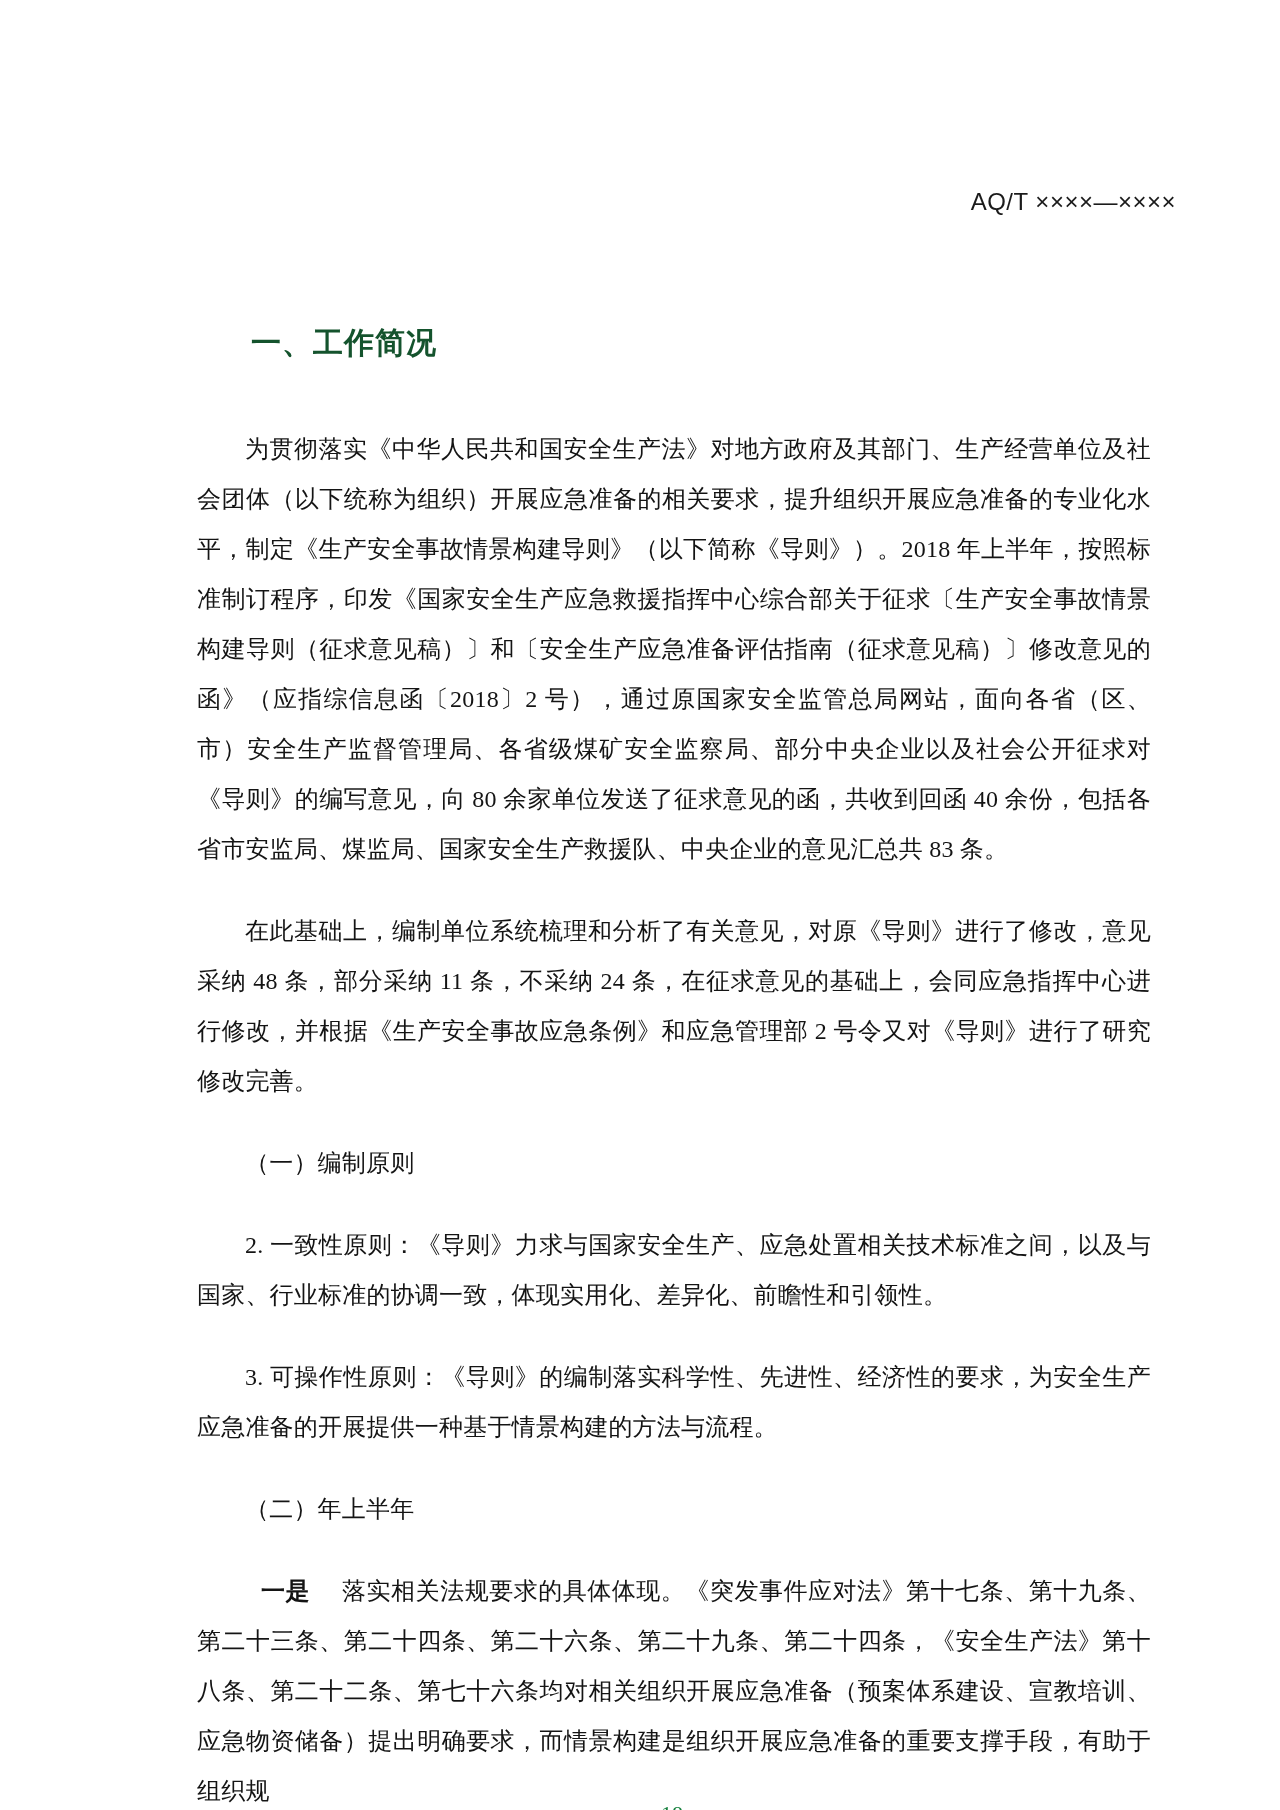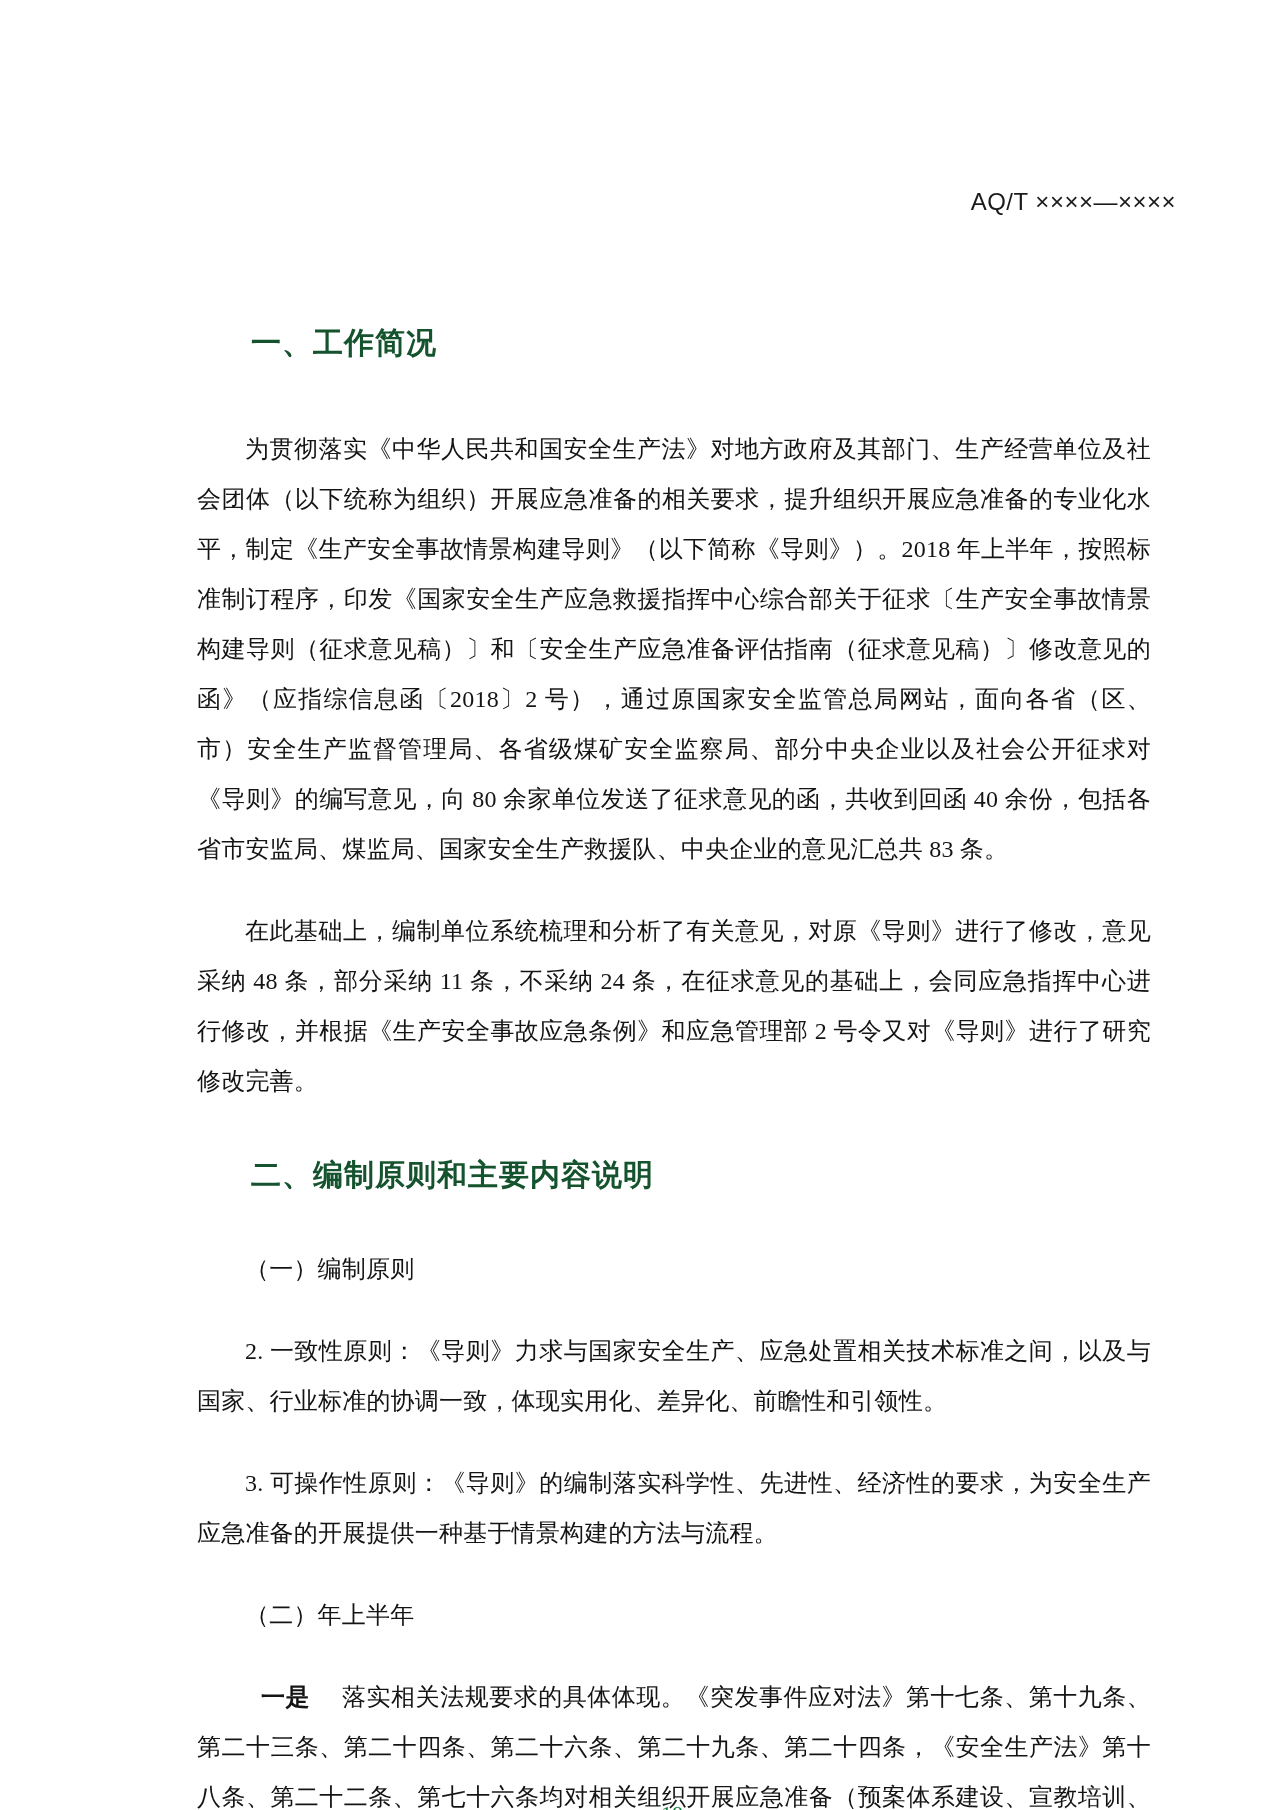--- a/index.html
+++ b/index.html
@@ -76,21 +76,20 @@
   <div class="doc-header">AQ/T ××××—××××</div>
 
   <div class="content">
 
     <div class="heading heading-1">一、工作简况</div>
 
     <p class="para">为贯彻落实《中华人民共和国安全生产法》对地方政府及其部门、生产经营单位及社会团体（以下统称为组织）开展应急准备的相关要求，提升组织开展应急准备的专业化水平，制定《生产安全事故情景构建导则》（以下简称《导则》）。2018 年上半年，按照标准制订程序，印发《国家安全生产应急救援指挥中心综合部关于征求〔生产安全事故情景构建导则（征求意见稿）〕和〔安全生产应急准备评估指南（征求意见稿）〕修改意见的函》（应指综信息函〔2018〕2 号），通过原国家安全监管总局网站，面向各省（区、市）安全生产监督管理局、各省级煤矿安全监察局、部分中央企业以及社会公开征求对《导则》的编写意见，向 80 余家单位发送了征求意见的函，共收到回函 40 余份，包括各省市安监局、煤监局、国家安全生产救援队、中央企业的意见汇总共 83 条。</p>
 
     <p class="para">在此基础上，编制单位系统梳理和分析了有关意见，对原《导则》进行了修改，意见采纳 48 条，部分采纳 11 条，不采纳 24 条，在征求意见的基础上，会同应急指挥中心进行修改，并根据《生产安全事故应急条例》和应急管理部 2 号令又对《导则》进行了研究修改完善。</p>
 
-    <div class="heading heading-2">二、编制原则和主要内容说明</div>
 
     <p class="para">（一）编制原则</p>
 
 
     <p class="para">2. 一致性原则：《导则》力求与国家安全生产、应急处置相关技术标准之间，以及与国家、行业标准的协调一致，体现实用化、差异化、前瞻性和引领性。</p>
 
     <p class="para">3. 可操作性原则：《导则》的编制落实科学性、先进性、经济性的要求，为安全生产应急准备的开展提供一种基于情景构建的方法与流程。</p>
 
     <p class="para">（二）年上半年</p>
 

